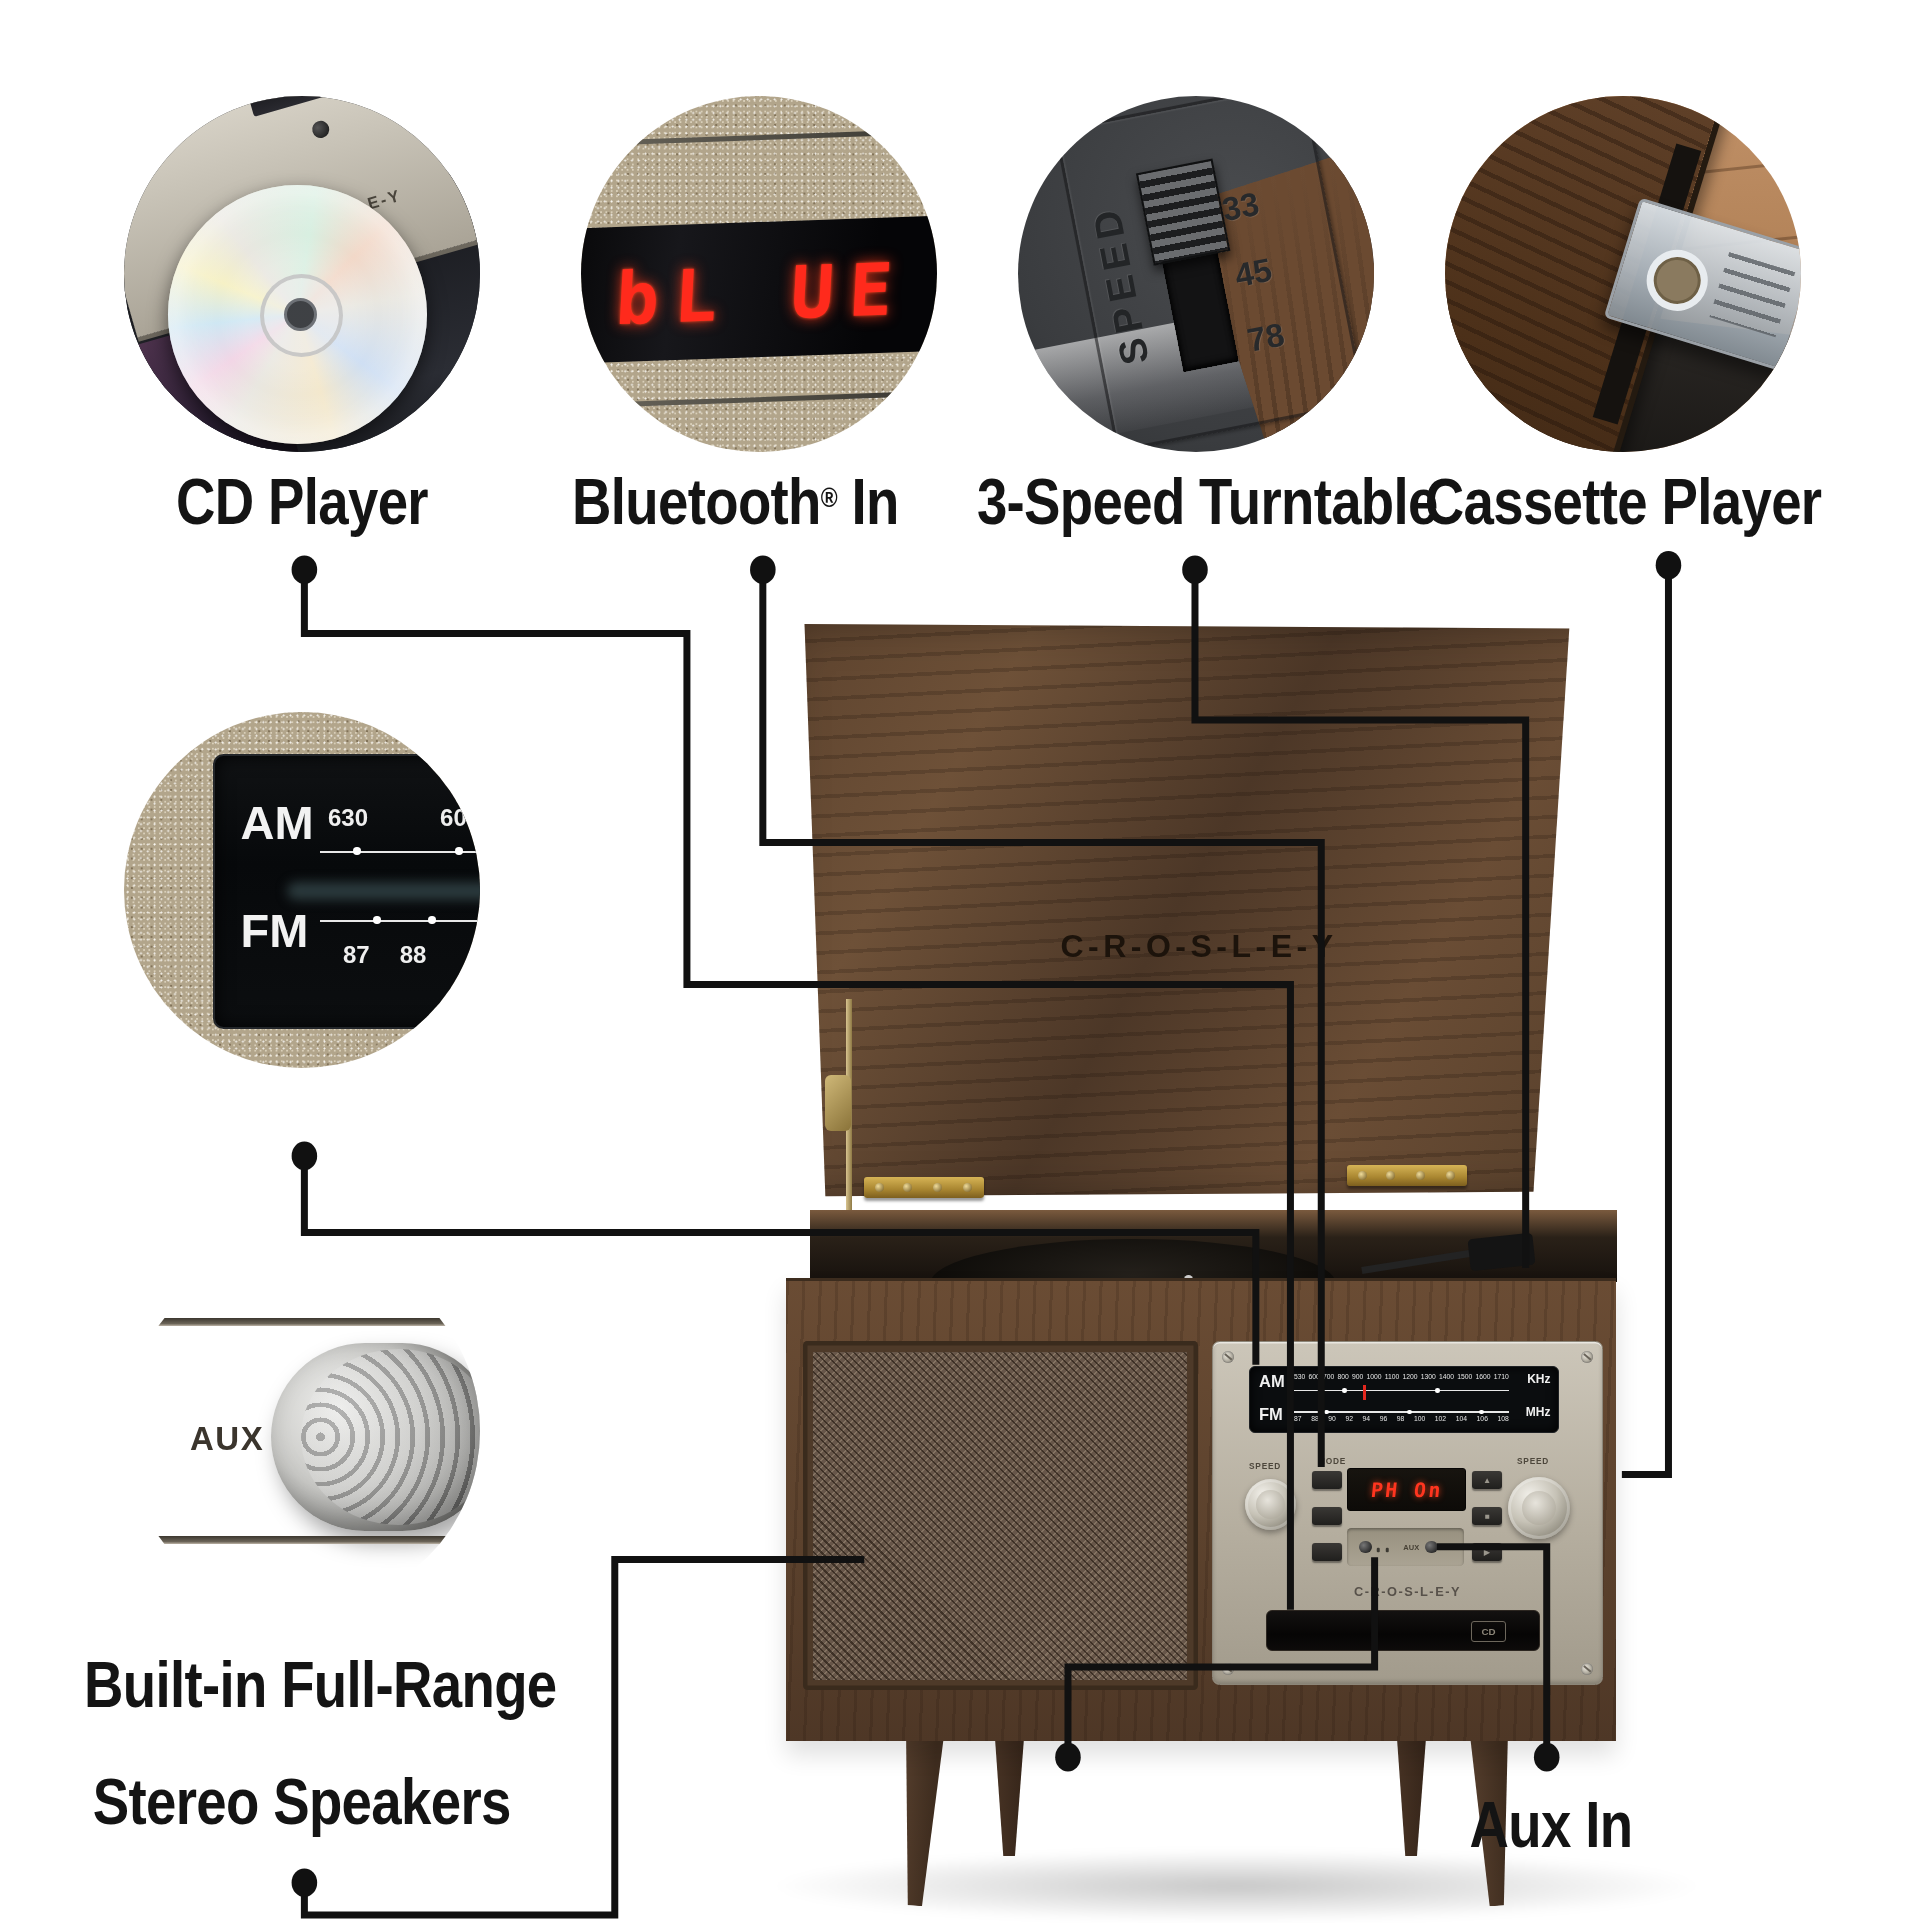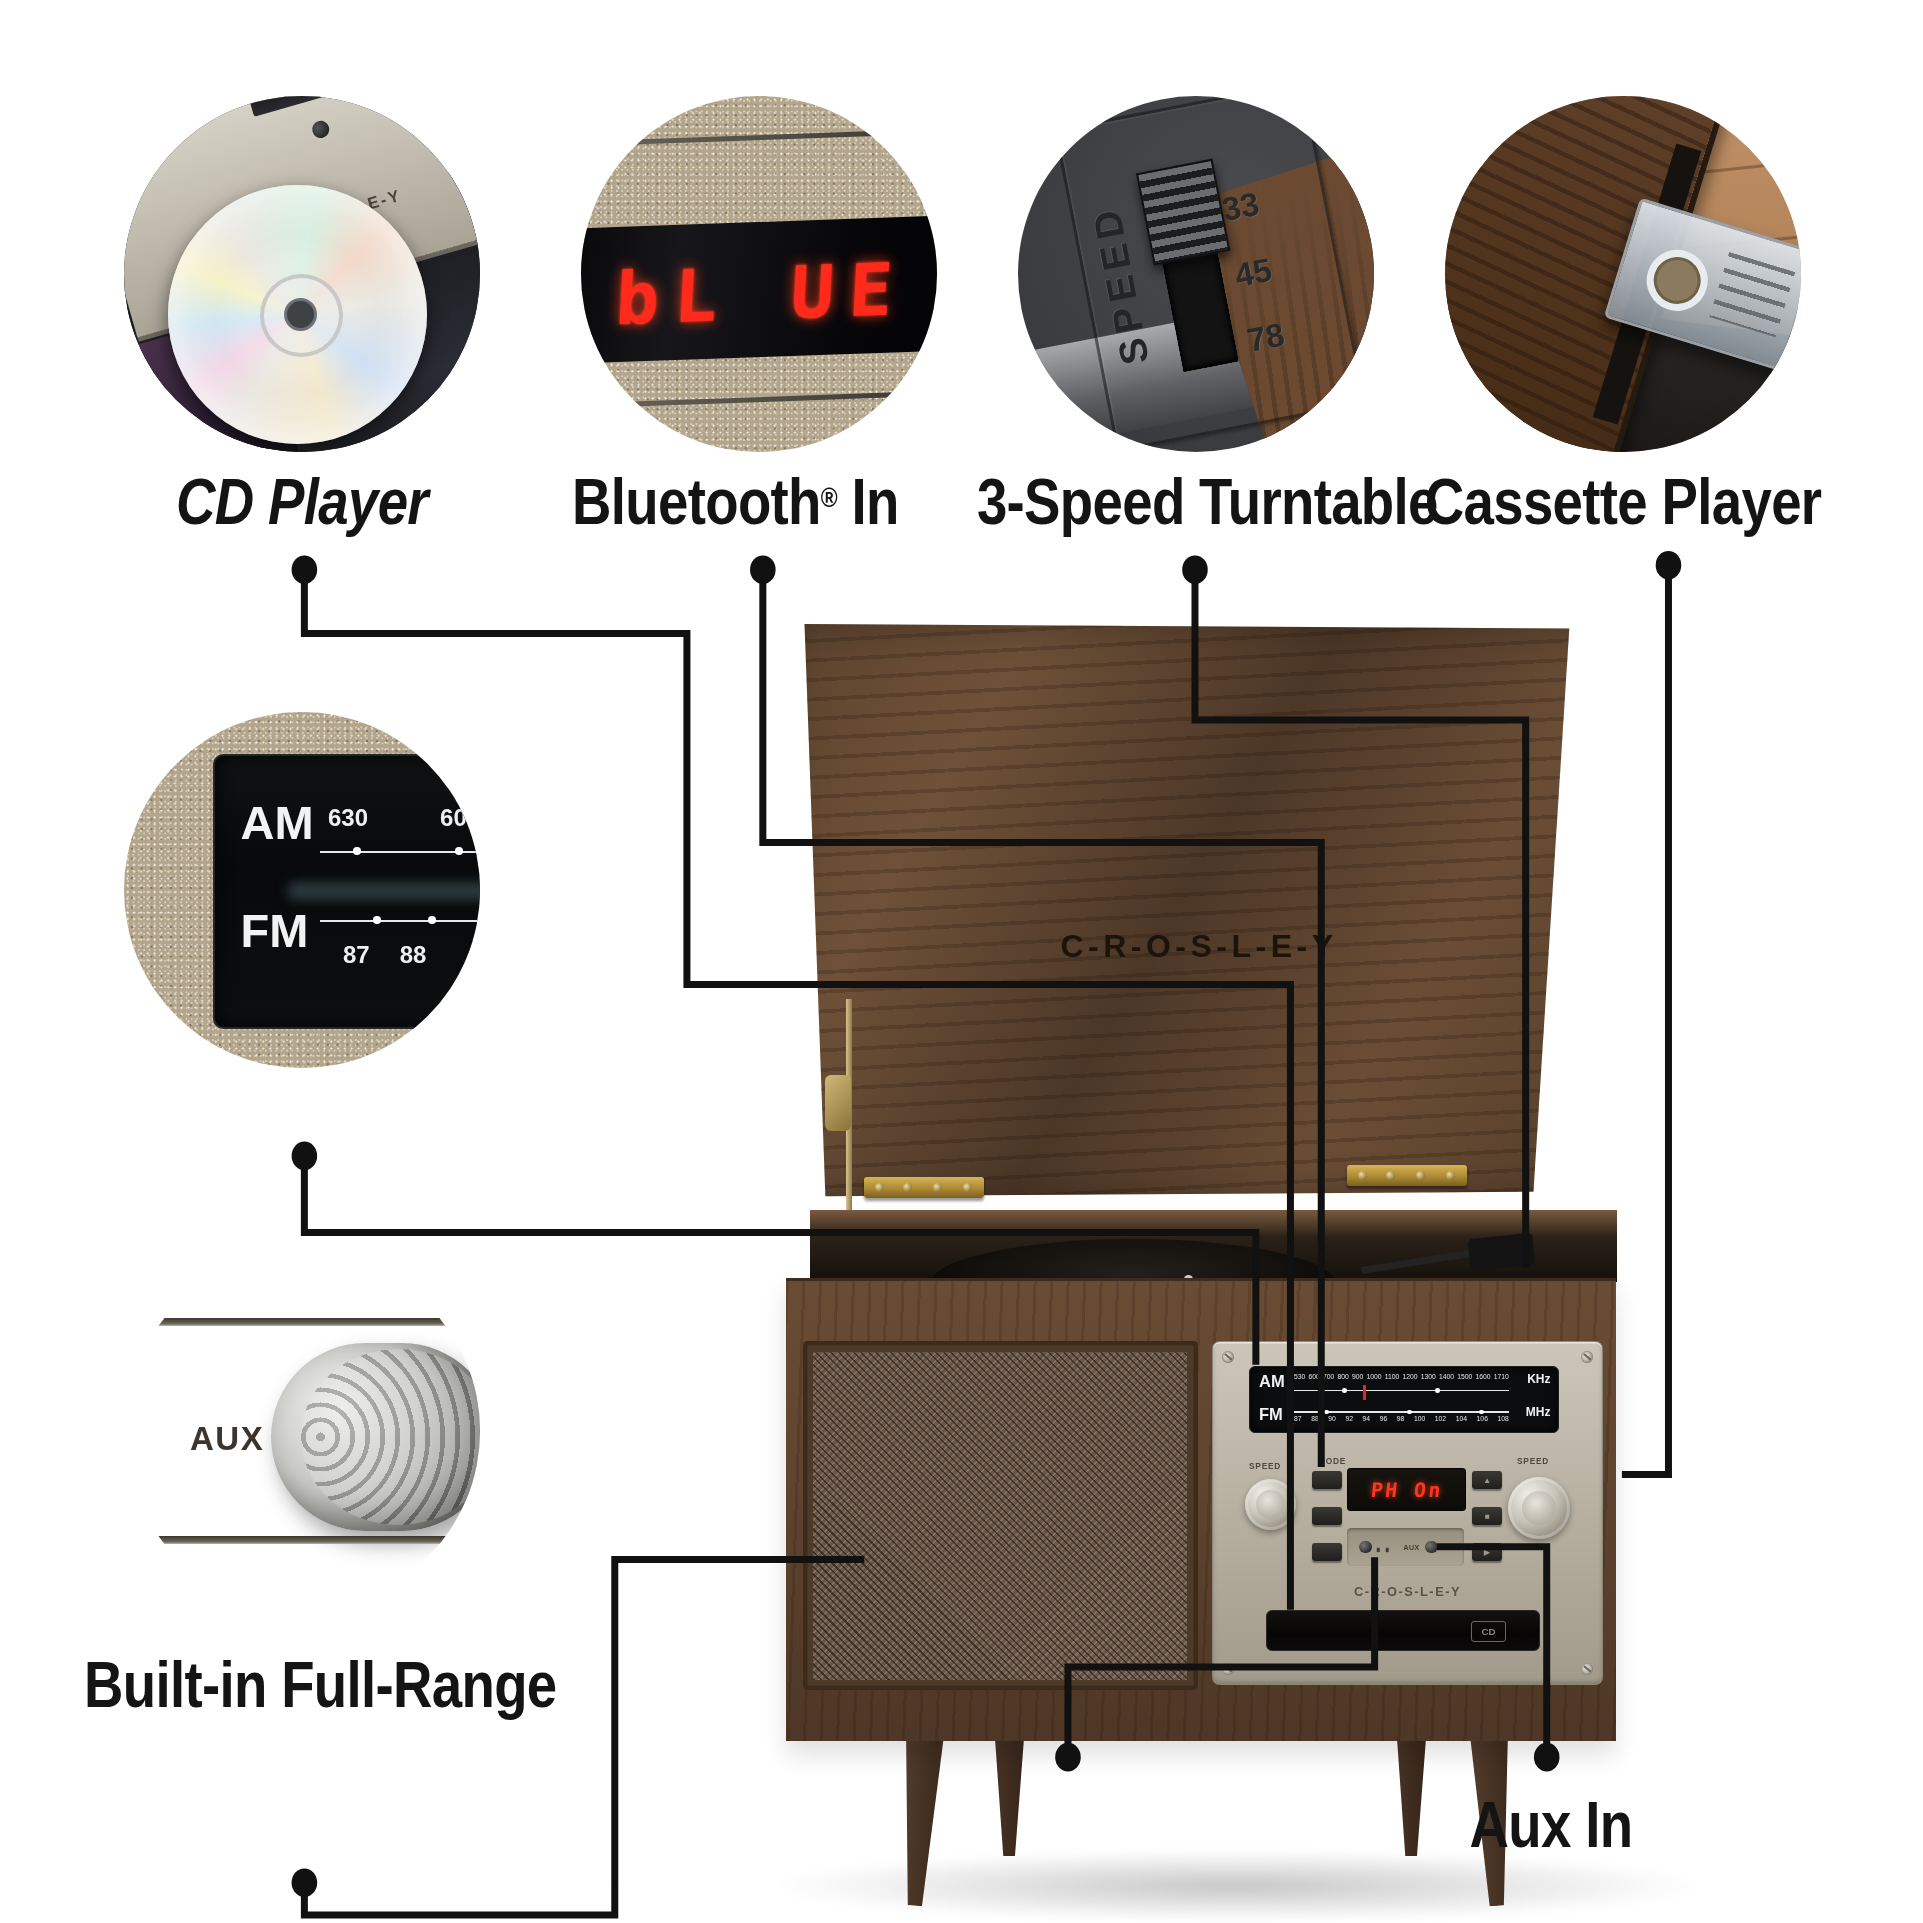--- a/index.html
+++ b/index.html
@@ -397,32 +397,34 @@
   </div>
 
   <div class="fcirc aux-bg" style="left:124px;top:1253px;">
     <div class="aux-groove" style="top:65px;"></div>
     <div class="aux-text">AUX</div>
     <div class="aux-knob-cap"></div>
     <div class="aux-knob-rings"></div>
     <div class="aux-groove" style="top:283px;"></div>
   </div>
 
-  <div class="lbl lbl-top" style="left:39px;top:464px;width:526px;font-style:italic;">
+  <div class="lbl lbl-top" style="left:39px;top:464px;width:526px;">
     <span class="condense">CD Player</span></div>
   <div class="lbl lbl-top" style="left:472px;top:464px;width:526px;">
     <span class="condense"><span>Bluetooth</span><sup>®</sup><span class="sp"> In</span></span></div>
   <div class="lbl lbl-top" style="left:933px;top:464px;width:526px;">
     <span class="condense">3-Speed Turntable</span></div>
   <div class="lbl lbl-top" style="left:1360px;top:464px;width:526px;">
     <span class="condense">Cassette Player</span></div>
 
 
   <div class="lbl lbl-top" style="left:39px;top:1647px;width:526px;">
     <span class="condense">Built-in Full-Range</span></div>
+  <div class="lbl lbl-top" style="left:39px;top:1764px;width:526px;">
+    <span class="condense">Stereo Speakers</span></div>
 
   <div class="lbl lbl-top" style="left:1288px;top:1787px;width:526px;">
     <span class="condense">Aux In</span></div>
 
   <svg class="lines" width="1924" height="1924" viewBox="0 0 2560 2560">
     <g stroke="#111111" stroke-width="7" fill="none">
       <polyline points="405,760 405,843 914,843 914,1310 1717,1310 1717,2142"></polyline>
       <polyline points="1015,760 1015,1121 1758,1121 1758,1952"></polyline>
       <polyline points="1590,760 1590,958 2030,958 2030,1687"></polyline>
       <polyline points="2220,760 2220,1962 2158,1962"></polyline>

